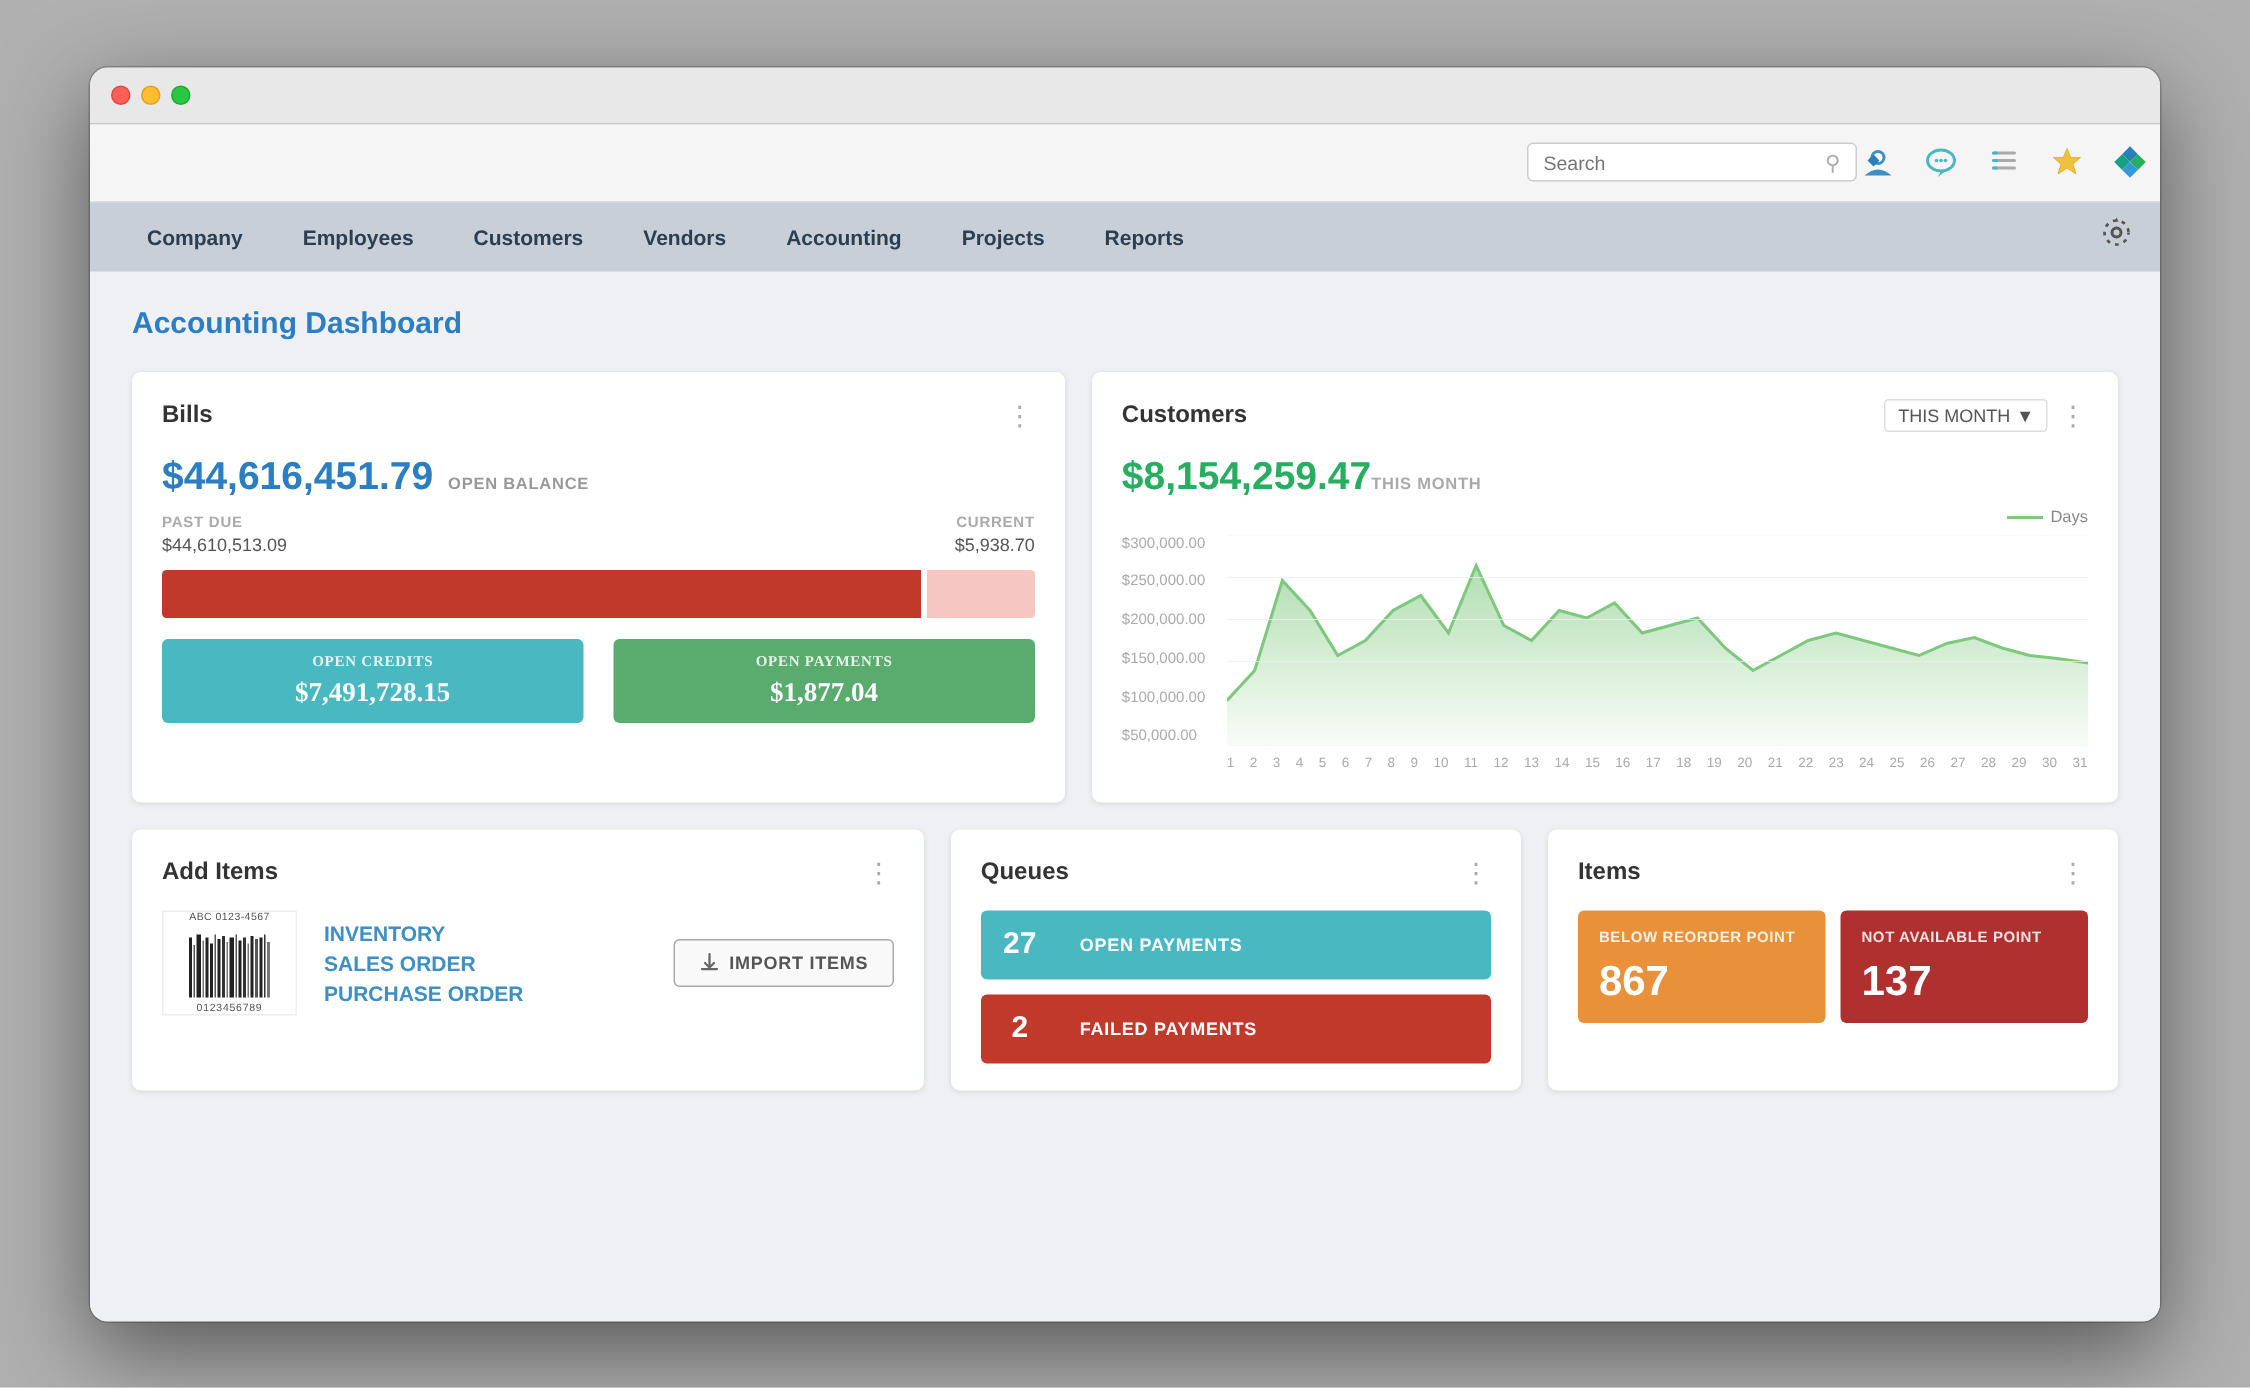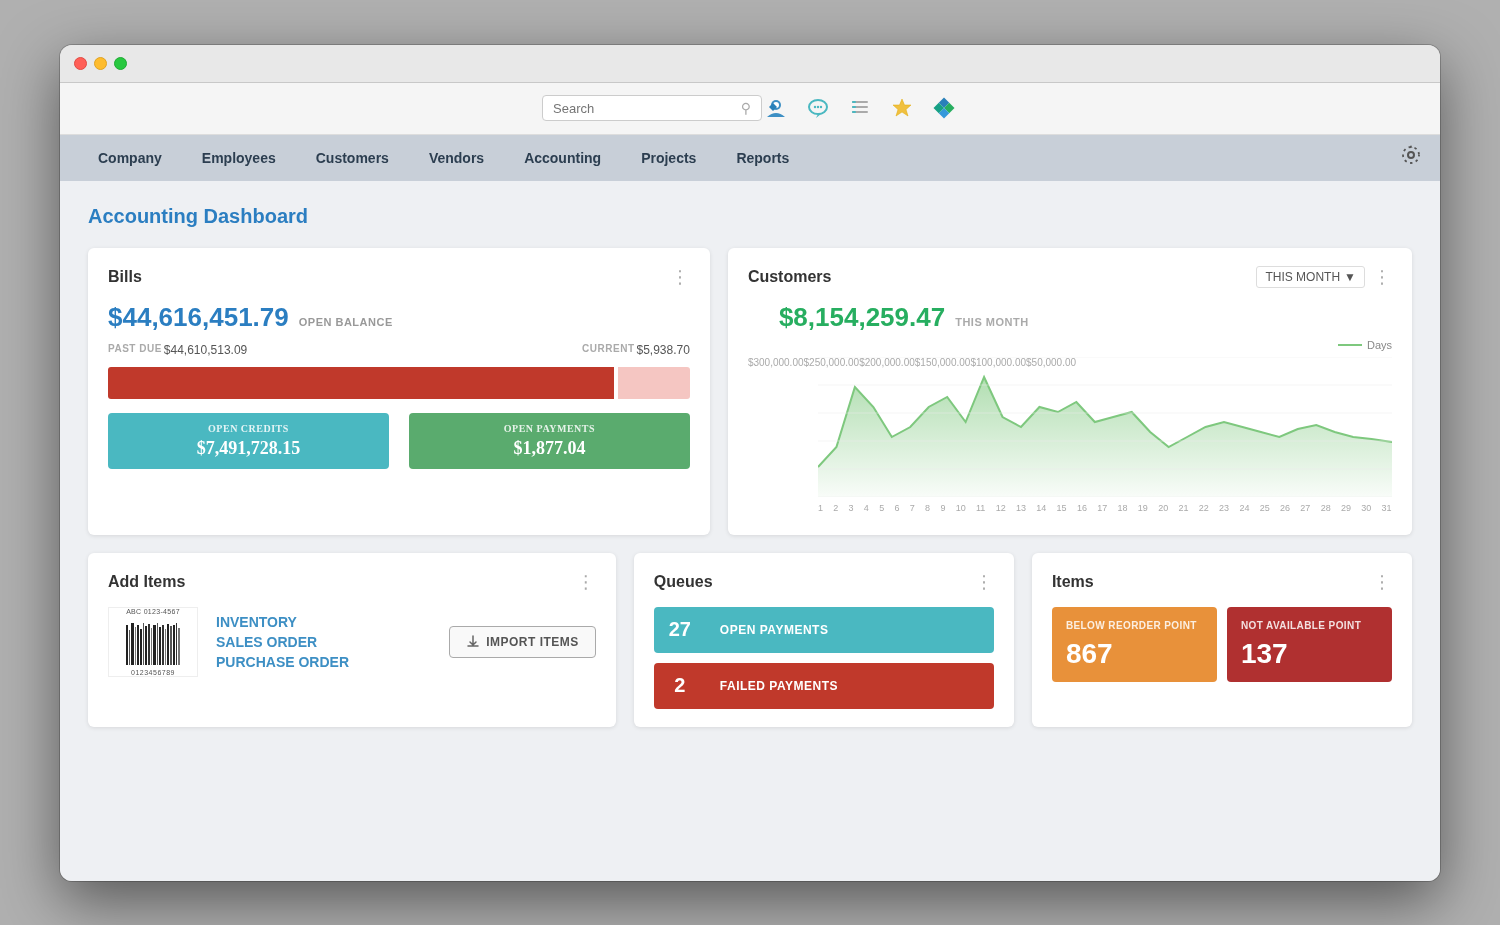--- a/index.html
+++ b/index.html
@@ -37,21 +37,21 @@
     }
     .tl-red { background: #ff5f57; border: 1px solid #e04a43; }
     .tl-yellow { background: #febc2e; border: 1px solid #dfa222; }
     .tl-green { background: #28c840; border: 1px solid #1faa33; }
 
     .top-bar {
       background: #f5f5f5;
       height: 52px;
       display: flex;
       align-items: center;
-      justify-content: center;
+      justify-content: flex-end;
       padding: 0 6px;
       border-bottom: 1px solid #ddd;
     }
     .search-box {
       display: flex;
       align-items: center;
       border: 1px solid #ccc;
       border-radius: 4px;
       background: #fff;
       padding: 4px 10px;
@@ -174,21 +174,21 @@
     }
     .bills-sub {
       display: flex;
       justify-content: space-between;
       font-size: 11px;
       color: #888;
       margin-bottom: 10px;
     }
     .bills-sub-item {
       display: flex;
-      flex-direction: row;
+      flex-direction: column;
       gap: 2px;
     }
     .bills-sub-label {
       font-size: 10px;
       color: #aaa;
       font-weight: 600;
       letter-spacing: 0.5px;
     }
     .bills-sub-value {
       font-size: 12px;
@@ -247,23 +247,21 @@
       font-size: 12px;
       color: #555;
       cursor: pointer;
       border: 1px solid #ddd;
       border-radius: 3px;
       padding: 3px 8px;
     }
     .payments-amount-row {
       display: flex;
       align-items: baseline;
-      gap: 10px;
       margin-bottom: 6px;
-      margin-left: 31px;
     }
     .payments-amount {
       font-size: 26px;
       font-weight: 700;
       color: #27ae60;
     }
     .payments-period {
       font-size: 11px;
       color: #aaa;
       font-weight: 600;
@@ -287,21 +285,21 @@
       width: 100%;
       height: 160px;
       position: relative;
     }
     .chart-labels-y {
       position: absolute;
       left: 0;
       top: 0;
       bottom: 20px;
       display: flex;
-      flex-direction: row;
+      flex-direction: column;
       justify-content: space-between;
       font-size: 10px;
       color: #aaa;
       padding-right: 4px;
       width: 70px;
     }
     .chart-svg-container {
       position: absolute;
       left: 70px;
       right: 0;

